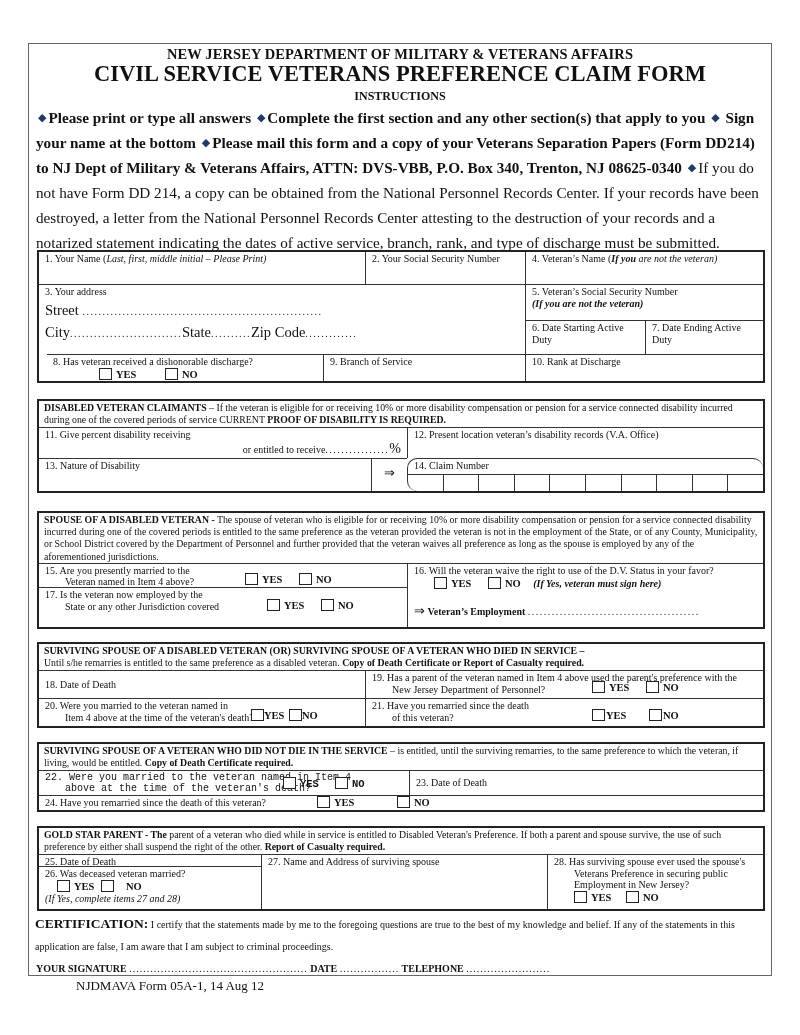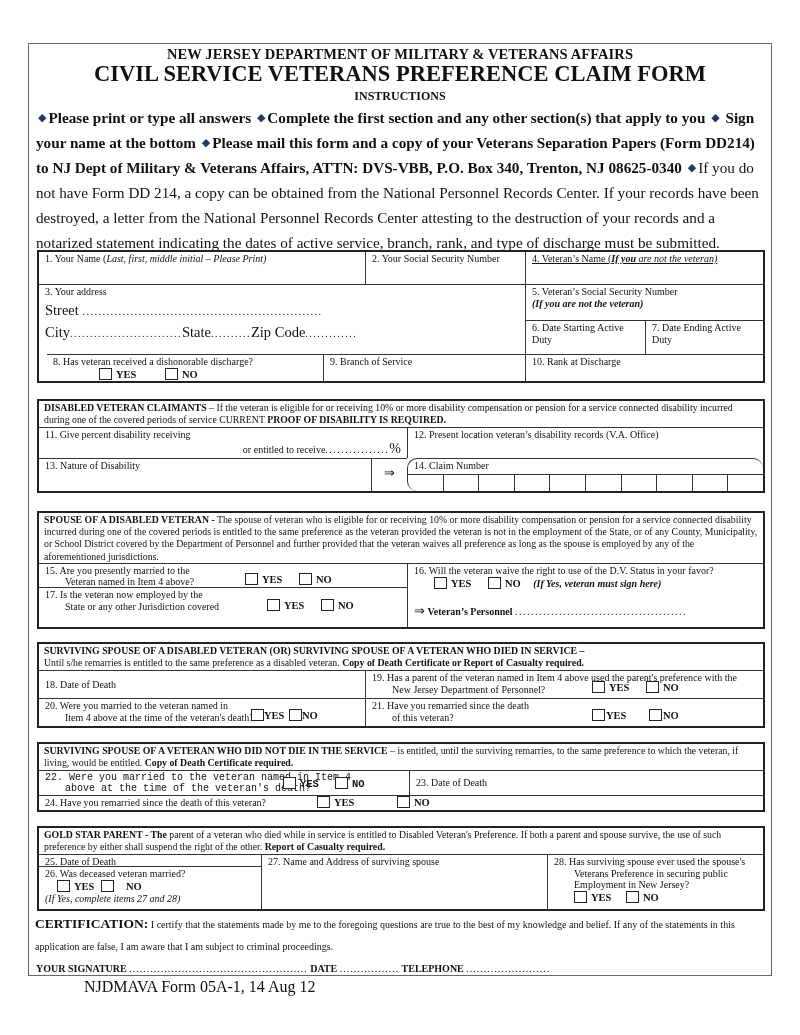--- a/index.html
+++ b/index.html
@@ -22,21 +22,21 @@
   .yn { font-weight: bold; font-size: 10.5px; }
   .addr { font-size: 14.5px; }
   .sechead { position: absolute; left: 0; top: 0; width: 100%; padding: 1px 5px; font-size: 9.8px; line-height: 12.2px; }
   .arrow { font-size: 13px; }
   .claimgrid { position: absolute; left: 0; bottom: 0; width: 100%; height: 17px; display: flex; }
   .claimgrid span { flex: 1; border-left: 1px solid #333; height: 100%; }
   .cert { position: absolute; left: 6px; top: 869px; width: 730px; font-size: 10px; line-height: 22px; }
   .cert .ct { font-weight: bold; font-size: 13.5px; }
   .sigline { position: absolute; left: 7px; top: 919px; font-size: 10px; font-weight: bold; white-space: nowrap; }
   .sigline .d { font-weight: normal; letter-spacing: 1px; }
-  .footer { position: absolute; left: 84px; top: 978px; font-size: 16px; }
+  .footer { position: absolute; left: 76px; top: 978px; font-size: 13px; }
   .dots { letter-spacing: 1.5px; }
 </style>
 </head>
 <body>
 
 <div class="page">
   <div class="hdr1">NEW JERSEY DEPARTMENT OF MILITARY &amp; VETERANS AFFAIRS</div>
   <div class="hdr2">CIVIL SERVICE VETERANS PREFERENCE CLAIM FORM</div>
   <div class="hdr3">INSTRUCTIONS</div>
 
@@ -49,21 +49,21 @@
     <span class="bul">◆</span><span>If you do not have Form DD 214, a copy can be obtained from the National Personnel Records Center. If your records have been destroyed, a letter from the National Personnel Records Center attesting to the destruction of your records and a notarized statement indicating the dates of active service, branch, rank, and type of discharge must be submitted.</span>
   </div>
 
   <div class="sec" style="top:206px;height:133px;">
     <div class="cell" style="left:0;top:0;width:326px;height:32px;">
       <span>1.  Your Name (</span><i>Last, first, middle initial – Please Print)</i>
     </div>
     <div class="cell bl" style="left:326px;top:0;width:160px;height:32px;">
       <span>2.  Your Social Security Number</span>
     </div>
-    <div class="cell bl" style="left:486px;top:0;width:238px;height:32px;text-decoration:underline;">
+    <div class="cell bl" style="left:486px;top:0;width:238px;height:32px;">
       <span>4.   Veteran’s Name (</span><i><b>If you</b><span> are not the veteran)</span></i>
     </div>
 
     <div class="cell bt" style="left:0;top:32px;width:486px;height:70px;">
       <div>3.  Your address</div>
       <div class="addr" style="margin-top:6px;">
         <span>Street</span>
         <span class="dots sm">............................................................</span>
       </div>
       <div class="addr" style="margin-top:8px;">
@@ -158,21 +158,21 @@
     </div>
     <div class="cell bt bl" style="left:368px;top:50px;width:356px;height:64px;">
       <div>16. Will the veteran waive the right to use of the D.V. Status in your favor?</div>
       <div style="padding-left:20px;">
         <span class="cb"></span><span class="yn">YES</span>
         <span class="cb" style="margin-left:14px;"></span><span class="yn">NO</span>
         <i style="margin-left:10px;"><b>(If Yes, veteran must sign here)</b></i>
       </div>
       <div style="margin-top:15px;">
         <span class="arrow">⇒</span>
-        <b>Veteran’s Personnel</b>
+        <b>Veteran’s Employment</b>
         <span class="dots">...........................................</span>
       </div>
     </div>
   </div>
 
   <div class="sec" style="top:598px;height:86px;">
     <div class="sechead">
       <b>SURVIVING SPOUSE OF A DISABLED VETERAN (OR) SURVIVING SPOUSE OF A VETERAN WHO DIED IN SERVICE –</b><br>
       <span>Until s/he remarries is entitled to the same preference as a disabled veteran. </span><b>Copy of Death Certificate or Report of Casualty required.</b>
     </div>

